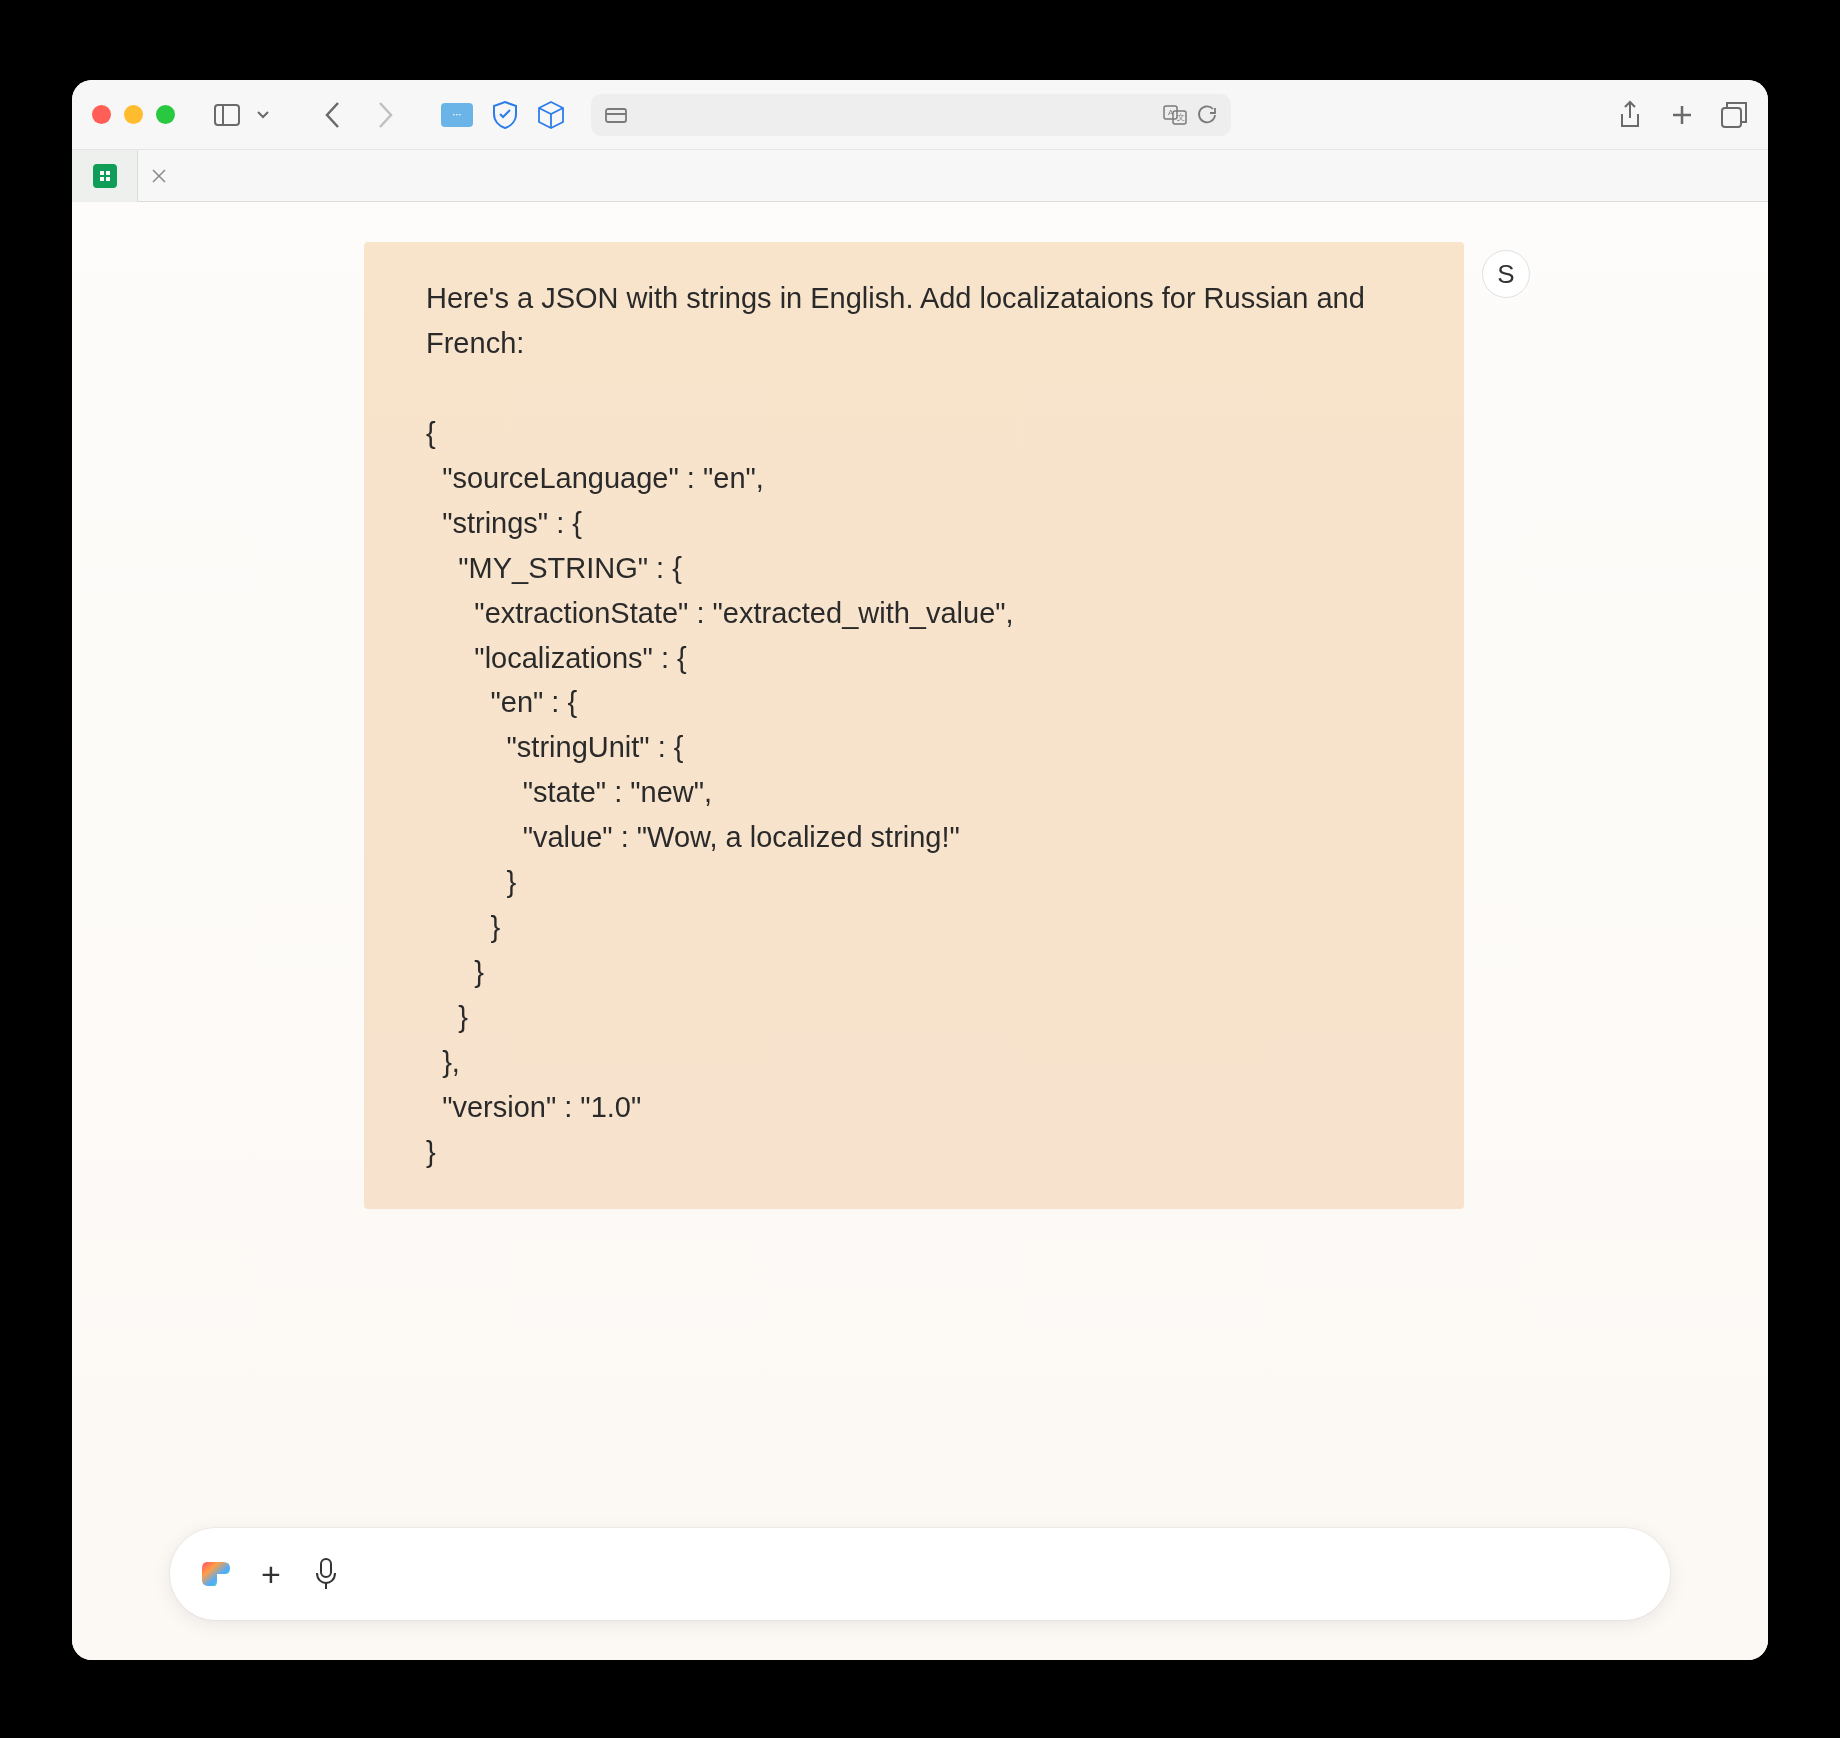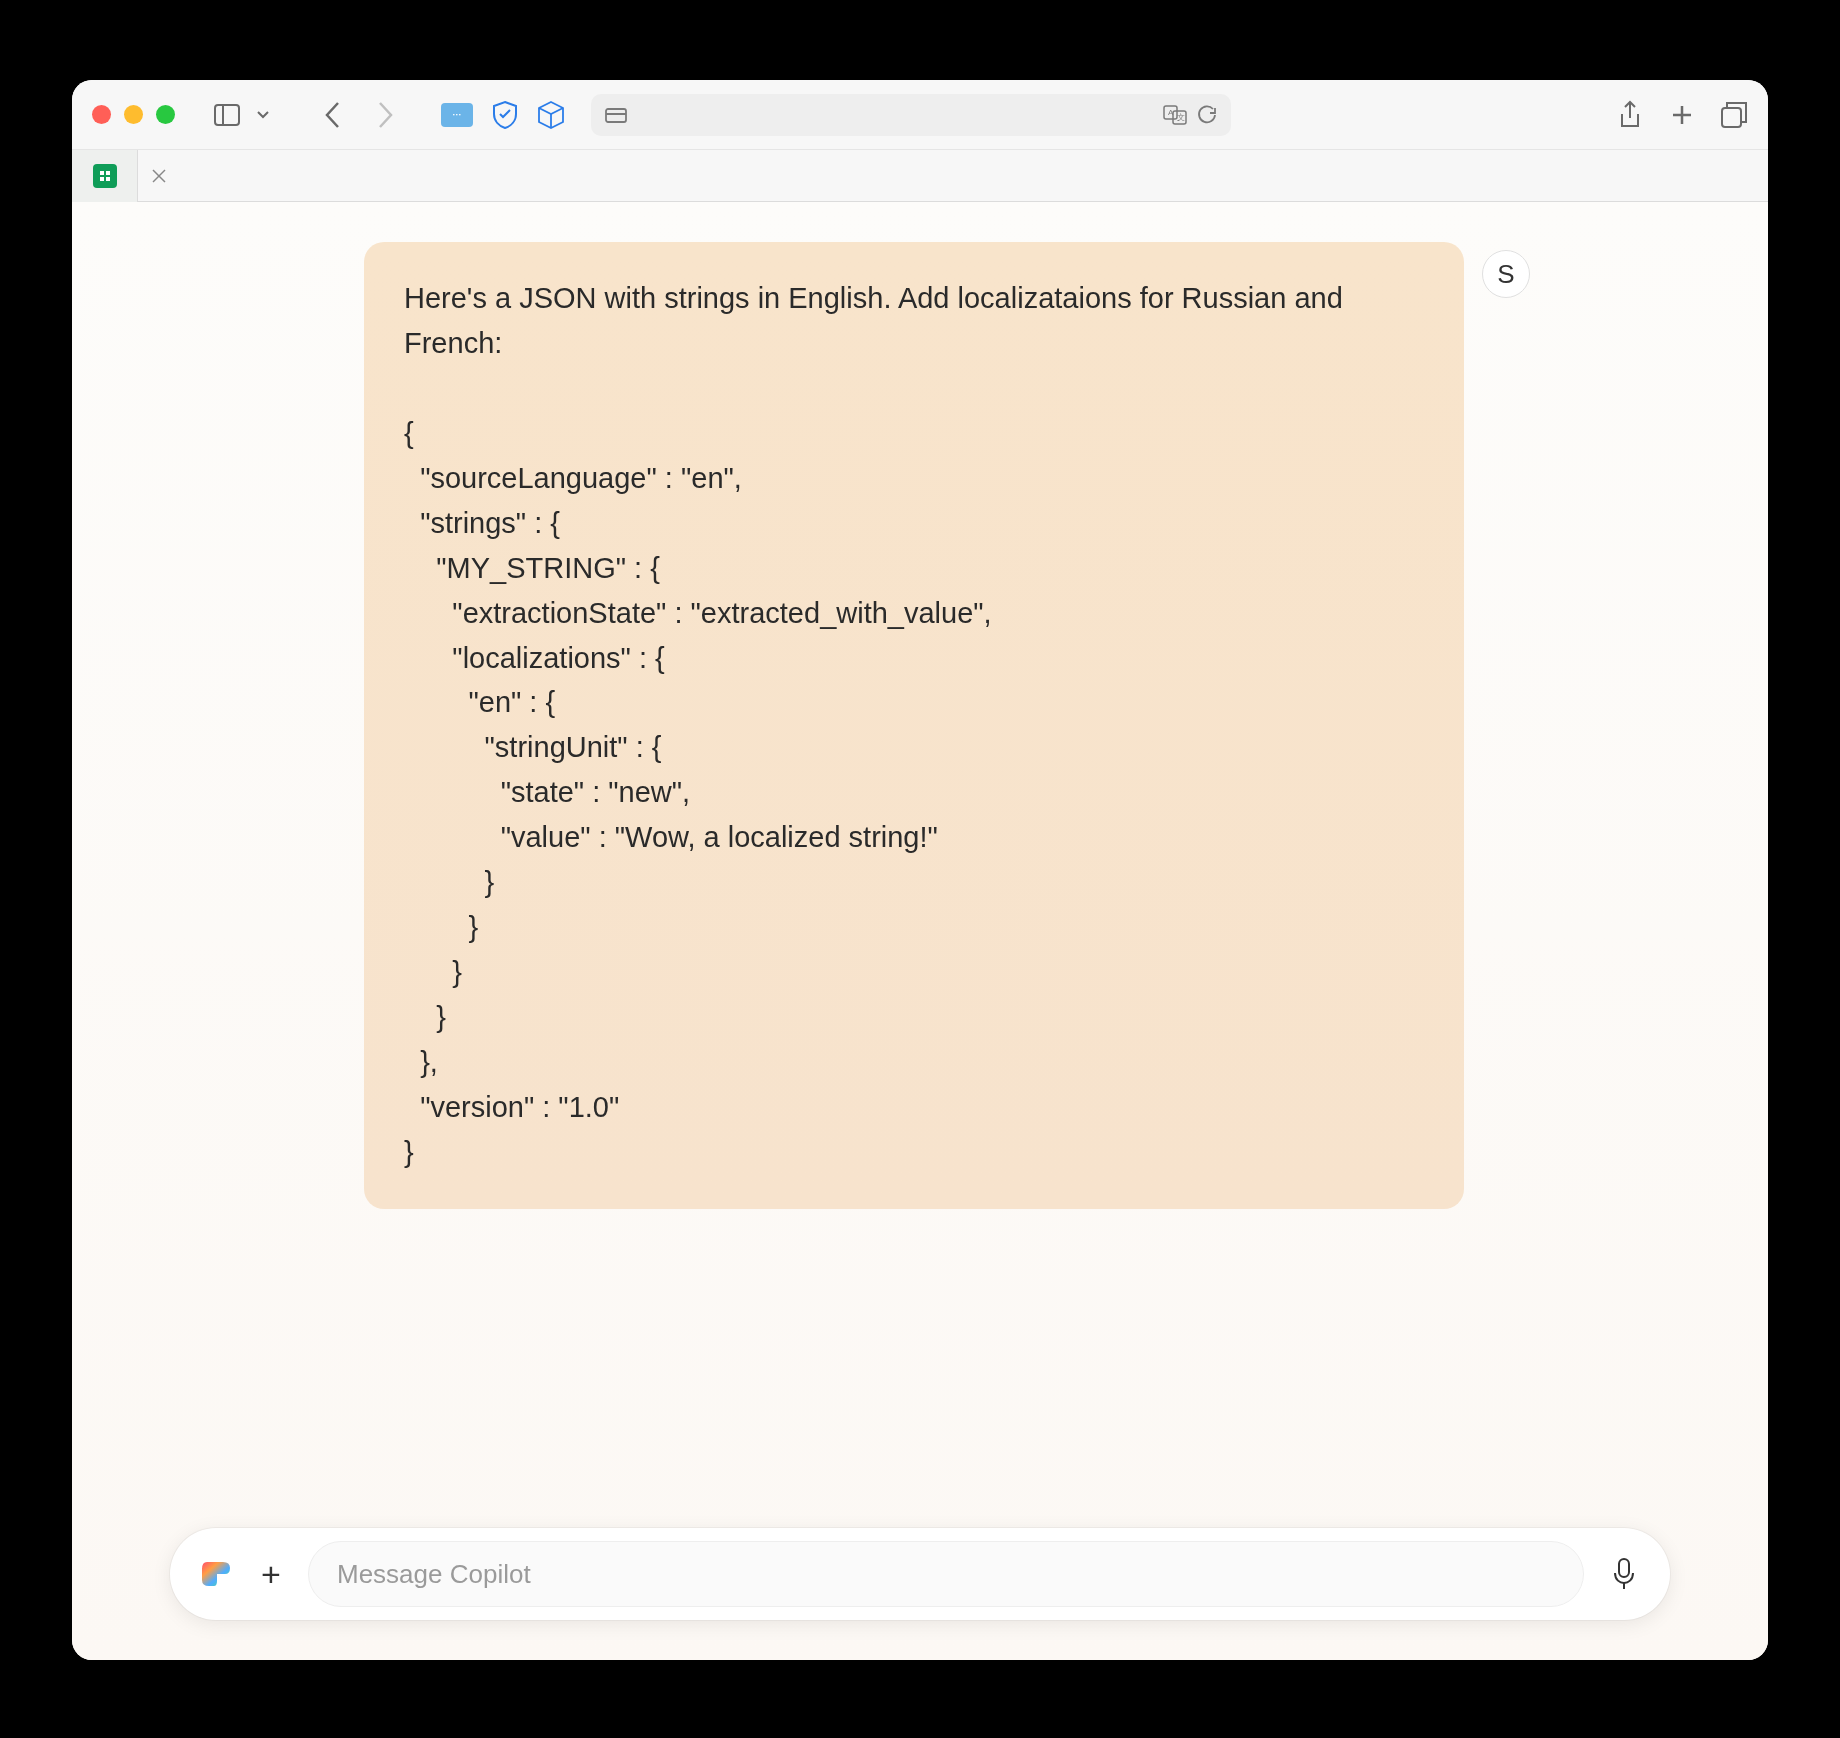--- a/index.html
+++ b/index.html
@@ -234,22 +234,22 @@
       width: 100%;
       max-width: 1220px;
       display: flex;
       gap: 18px;
       align-items: flex-start;
       justify-content: flex-end;
     }
     
     .message-bubble {
       background: linear-gradient(180deg, #f8e4cb 0%, #f7e3cd 100%);
-      border-radius: 20px;
-      padding: 34px 40px;
+      border-radius: 4px;
+      padding: 34px 62px;
       flex: 1;
       max-width: 1100px;
     }
     
     .message-text {
       font-size: 29px;
       line-height: 1.55;
       color: #2a2a2a;
       white-space: pre-wrap;
       font-family: -apple-system, BlinkMacSystemFont, 'Segoe UI', sans-serif;
@@ -488,21 +488,20 @@
             <linearGradient id="cg2" x1="0" y1="0" x2="1" y2="1">
               <stop offset="0%" stop-color="#ff4d6d"></stop>
               <stop offset="30%" stop-color="#ff9e44"></stop>
               <stop offset="60%" stop-color="#4facfe"></stop>
               <stop offset="100%" stop-color="#43e97b"></stop>
             </linearGradient>
           </defs>
           <path d="M9 6 Q4 6 4 13 L4 24 Q4 30 11 30 L16 30 Q19 30 19 25 L19 18 L27 18 Q32 18 32 12 Q32 6 25 6 Z" fill="url(#cg2)"></path>
         </svg>
         <div class="plus-btn">+</div>
-        <input class="input-field" type="text" placeholder="Message Copilot" style="">
         <div class="mic-btn">
           <svg width="26" height="34" viewBox="0 0 26 34" fill="none" stroke="currentColor" stroke-width="2">
             <rect x="8" y="2" width="10" height="18" rx="5"></rect>
             <path d="M4 16 C4 23 9 26 13 26 C17 26 22 23 22 16"></path>
             <line x1="13" y1="26" x2="13" y2="32"></line>
           </svg>
         </div>
       </div>
     </div>
   </div>

